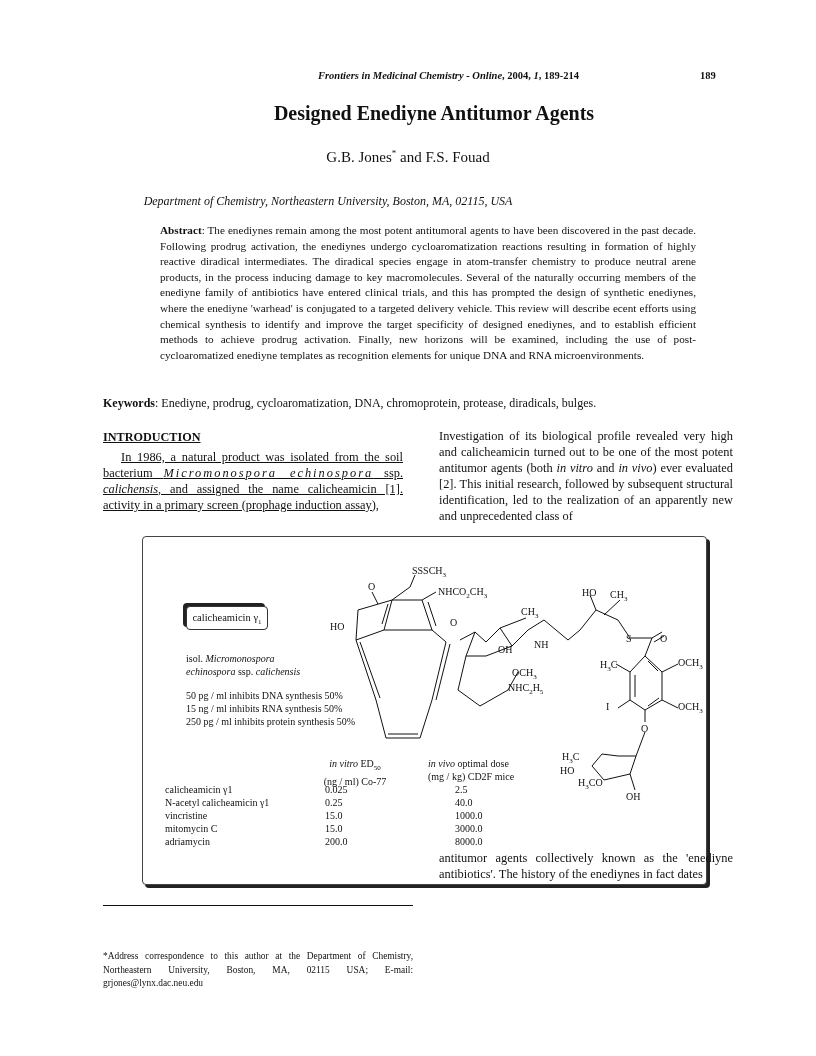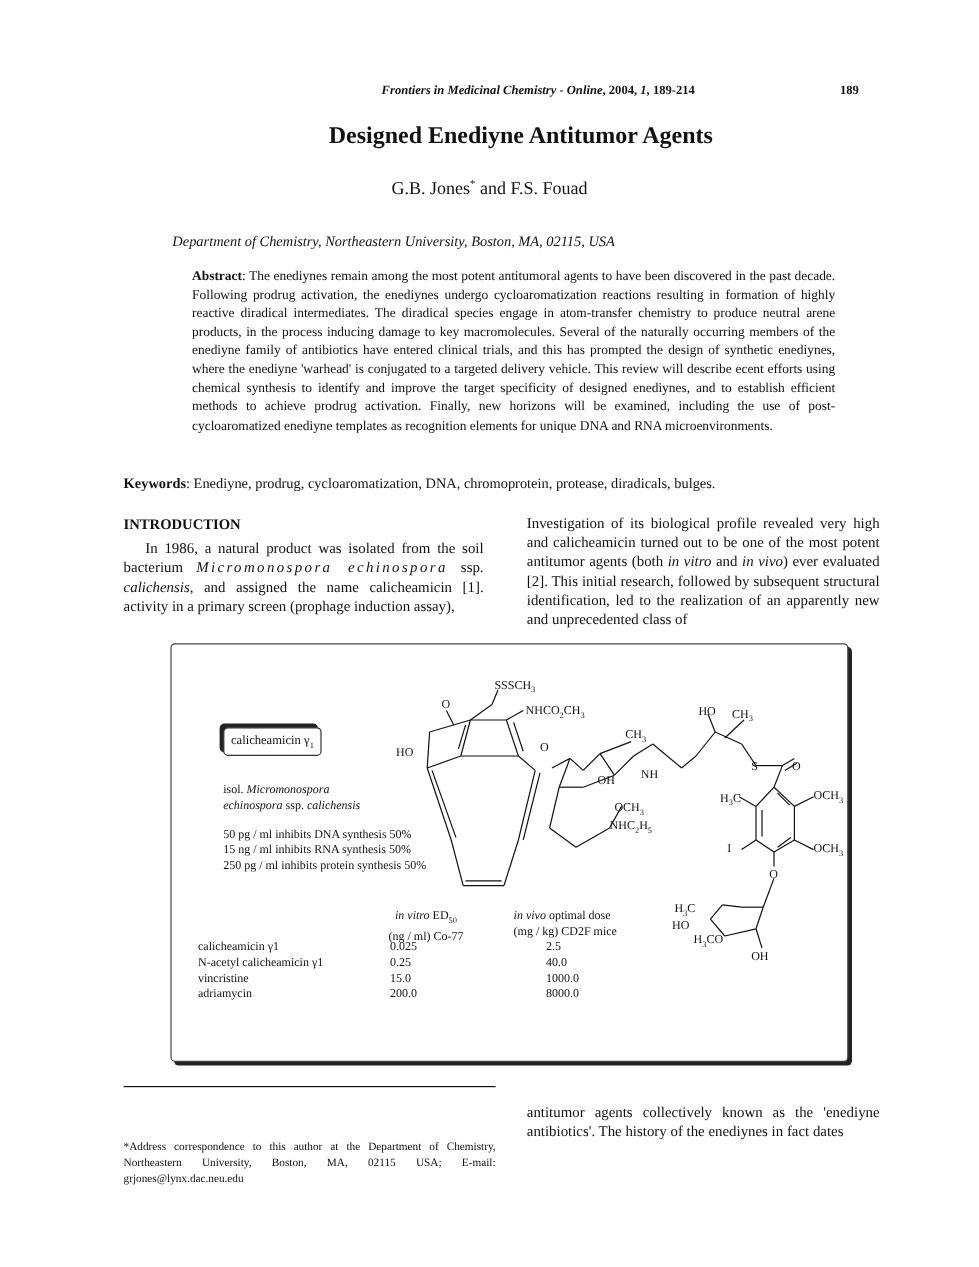--- a/index.html
+++ b/index.html
@@ -10,21 +10,21 @@
   .running-head .plain { font-style: normal; }
   .page-num { left: 700px; top: 70px; font-size: 10.5px; font-weight: bold; }
   .title { left: 0; width: 816px; top: 102px; text-align: center; font-size: 20px; font-weight: bold; padding-left: 26px; }
   .authors { left: 0; width: 816px; top: 148px; text-align: center; font-size: 15px; }
   .authors sup { font-size: 9px; }
   .affil { left: 0; width: 656px; top: 194px; text-align: center; font-size: 12px; font-style: italic; }
   .abstract { left: 160px; top: 223px; width: 536px; font-size: 11.2px; line-height: 15.6px; text-align: justify; }
   .abstract b { font-weight: bold; }
   .keywords { left: 103px; top: 396px; width: 620px; font-size: 12px; }
   .col { font-size: 12.4px; line-height: 15.9px; text-align: justify; }
-  .col-left { left: 103px; top: 430px; width: 300px; }
+  .col-left { left: 103px; top: 430px; width: 300px; text-decoration: underline; }
   .col-right { left: 439px; top: 429px; width: 294px; }
   .heading { font-weight: bold; font-size: 12.2px; margin-bottom: 4px; }
   .indent { text-indent: 18px; }
   .figure-box { left: 142px; top: 536px; width: 563px; height: 347px; border: 1px solid #444;
                 border-radius: 4px; box-shadow: 3px 3px 0 #222; background: #fff; }
   .fig-label { left: 186px; top: 606px; width: 80px; height: 22px; border: 1px solid #333; border-radius: 4px;
                box-shadow: -3px -3px 0 #222; font-size: 10.5px; line-height: 22px; text-align: center; background: #fff; }
   .fig-text { font-size: 10px; line-height: 13px; }
   .tbl { font-size: 10px; }
   .tbl td { padding: 0; height: 13px; vertical-align: top; }
@@ -207,23 +207,28 @@
         <td style="width: 160px; text-align: left;">N-acetyl calicheamicin γ1</td>
         <td style="width: 130px; text-align: left; padding-left: 0px;">0.25</td>
         <td style="width: 60px; text-align: left;">40.0</td>
       </tr>
       <tr>
         <td style="width: 160px; text-align: left;">vincristine</td>
         <td style="width: 130px; text-align: left; padding-left: 0px;">15.0</td>
         <td style="width: 60px; text-align: left;">1000.0</td>
       </tr>
       <tr>
+        <td style="width: 160px; text-align: left;">mitomycin C</td>
+        <td style="width: 130px; text-align: left; padding-left: 0px;">15.0</td>
+        <td style="width: 60px; text-align: left;">3000.0</td>
+      </tr>
+      <tr>
         <td style="width: 160px; text-align: left;">adriamycin</td>
         <td style="width: 130px; text-align: left; padding-left: 0px;">200.0</td>
         <td style="width: 60px; text-align: left;">8000.0</td>
       </tr>
     </tbody>
 </table>
 
-<div class="abs col" style="left:439px; top:920px; width:294px;">antitumor agents collectively known as the 'enediyne antibiotics'. The history of the enediynes in fact dates</div>
+<div class="abs col" style="left:439px; top:851px; width:294px;">antitumor agents collectively known as the 'enediyne antibiotics'. The history of the enediynes in fact dates</div>
 
 <div class="abs footnote-rule"></div>
 <div class="abs footnote">*Address correspondence to this author at the Department of Chemistry, Northeastern University, Boston, MA, 02115 USA; E-mail: grjones@lynx.dac.neu.edu</div>
 
 </body></html>

